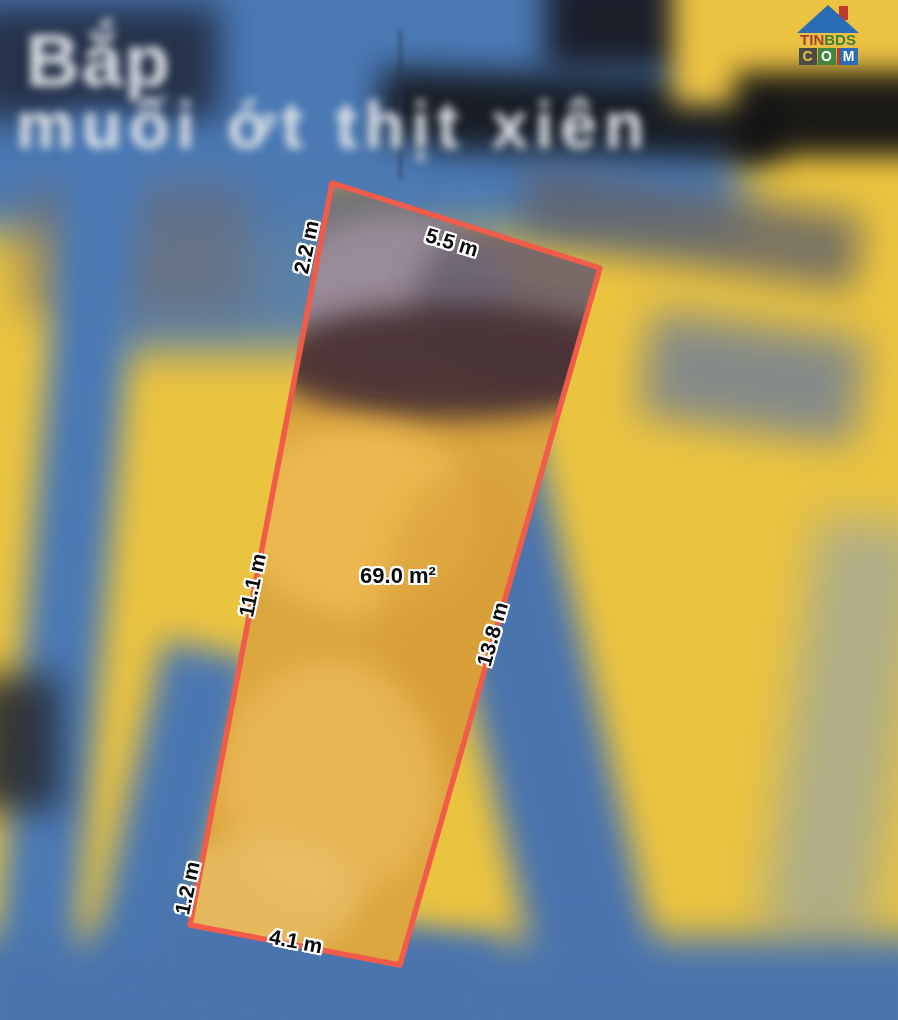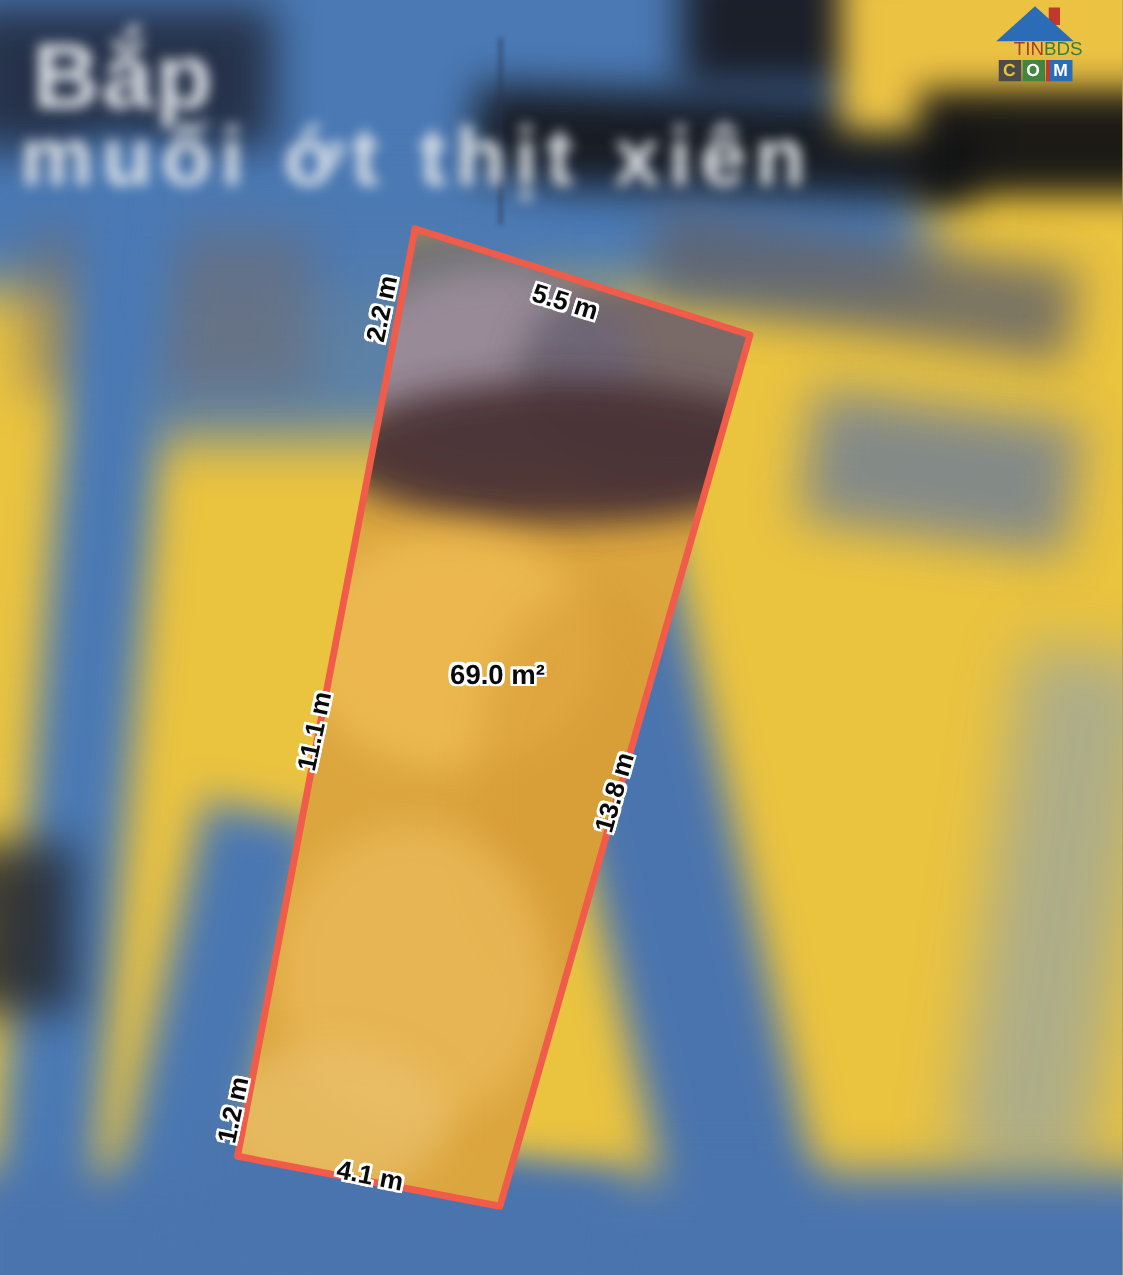--- a/index.html
+++ b/index.html
@@ -50,27 +50,27 @@
     text-shadow:
       -2px -2px 0 #fff, 2px -2px 0 #fff, -2px 2px 0 #fff, 2px 2px 0 #fff,
       -2px 0 0 #fff, 2px 0 0 #fff, 0 -2px 0 #fff, 0 2px 0 #fff;
   }
   .m-top   {left:452px;top:242px;transform:translate(-50%,-50%) rotate(17deg);}
   .m-uleft {left:306px;top:247px;transform:translate(-50%,-50%) rotate(-78deg);}
   .m-left  {left:252px;top:585px;transform:translate(-50%,-50%) rotate(-78deg);}
   .m-lleft {left:187px;top:888px;transform:translate(-50%,-50%) rotate(-78deg);}
   .m-bottom{left:296px;top:941px;transform:translate(-50%,-50%) rotate(11deg);}
   .m-right {left:492px;top:634px;transform:translate(-50%,-50%) rotate(-74deg);}
-  .m-area  {left:398px;top:540px;font-size:22px;transform:translate(-50%,-50%);}
+  .m-area  {left:398px;top:576px;font-size:22px;transform:translate(-50%,-50%);}
 
   
   .logo{position:absolute;left:790px;top:4px;width:76px;height:66px;filter:blur(.4px);}
   .logo .roof{display:block;margin:0 auto;}
   .brandline{
-    text-align:right;font-size:15px;font-weight:400;line-height:15px;
+    text-align:center;font-size:15px;font-weight:700;line-height:15px;
     letter-spacing:0;margin-top:-2px;white-space:nowrap;
   }
   .brandline .tin{color:#a63d30;}
   .brandline .bds{color:#3e7e3b;}
   .comrow{display:flex;justify-content:center;gap:1px;margin-top:1px;}
   .comrow .cell{
     width:18px;height:17px;font-size:14px;font-weight:700;
     line-height:17px;text-align:center;
   }
   .cell.c{background:#4b4b4b;color:#e8c23f;}

